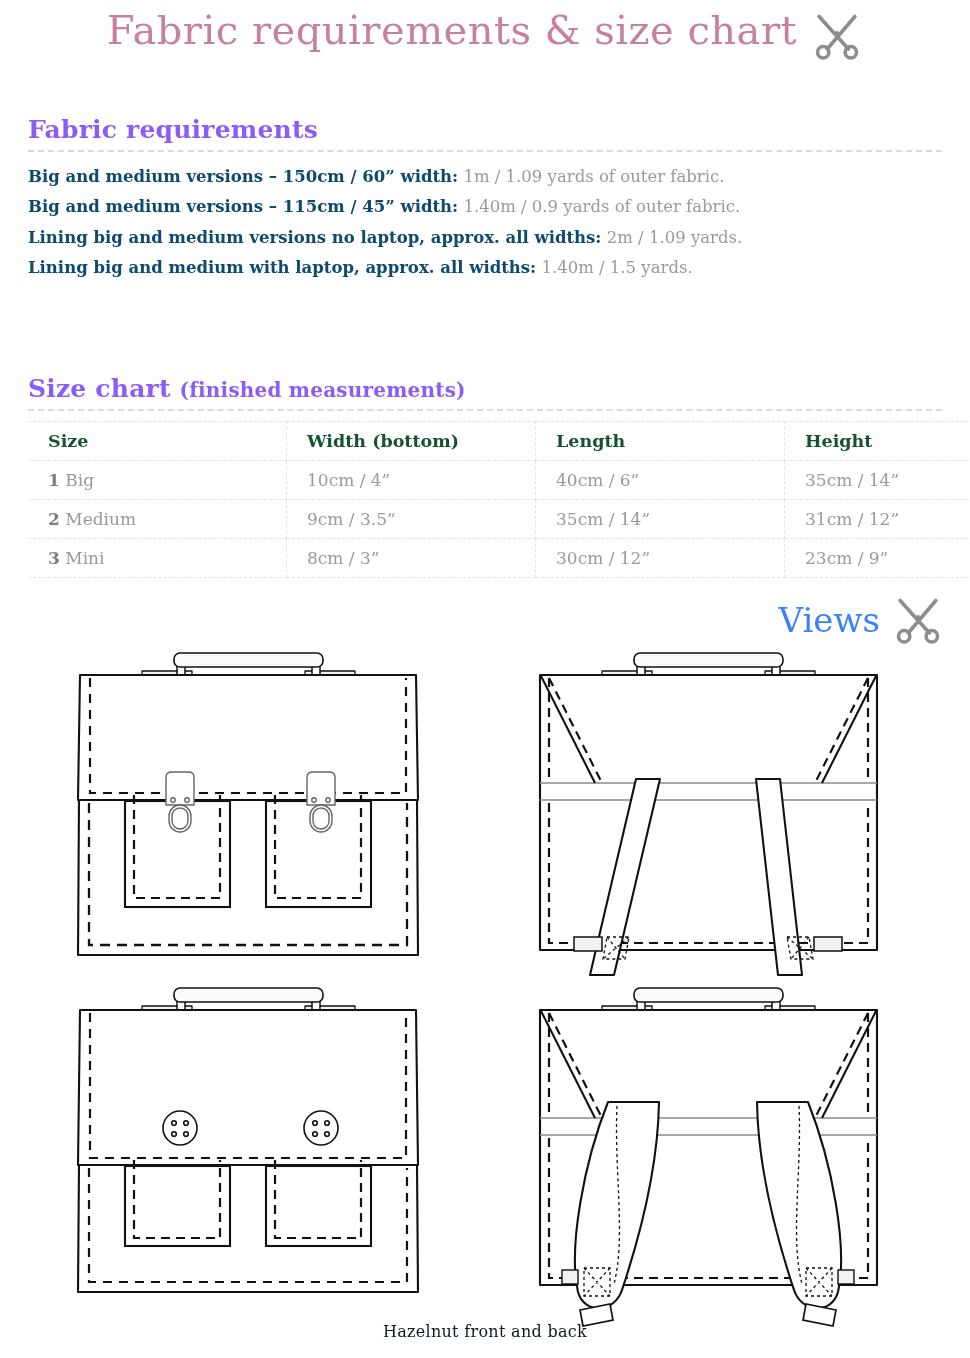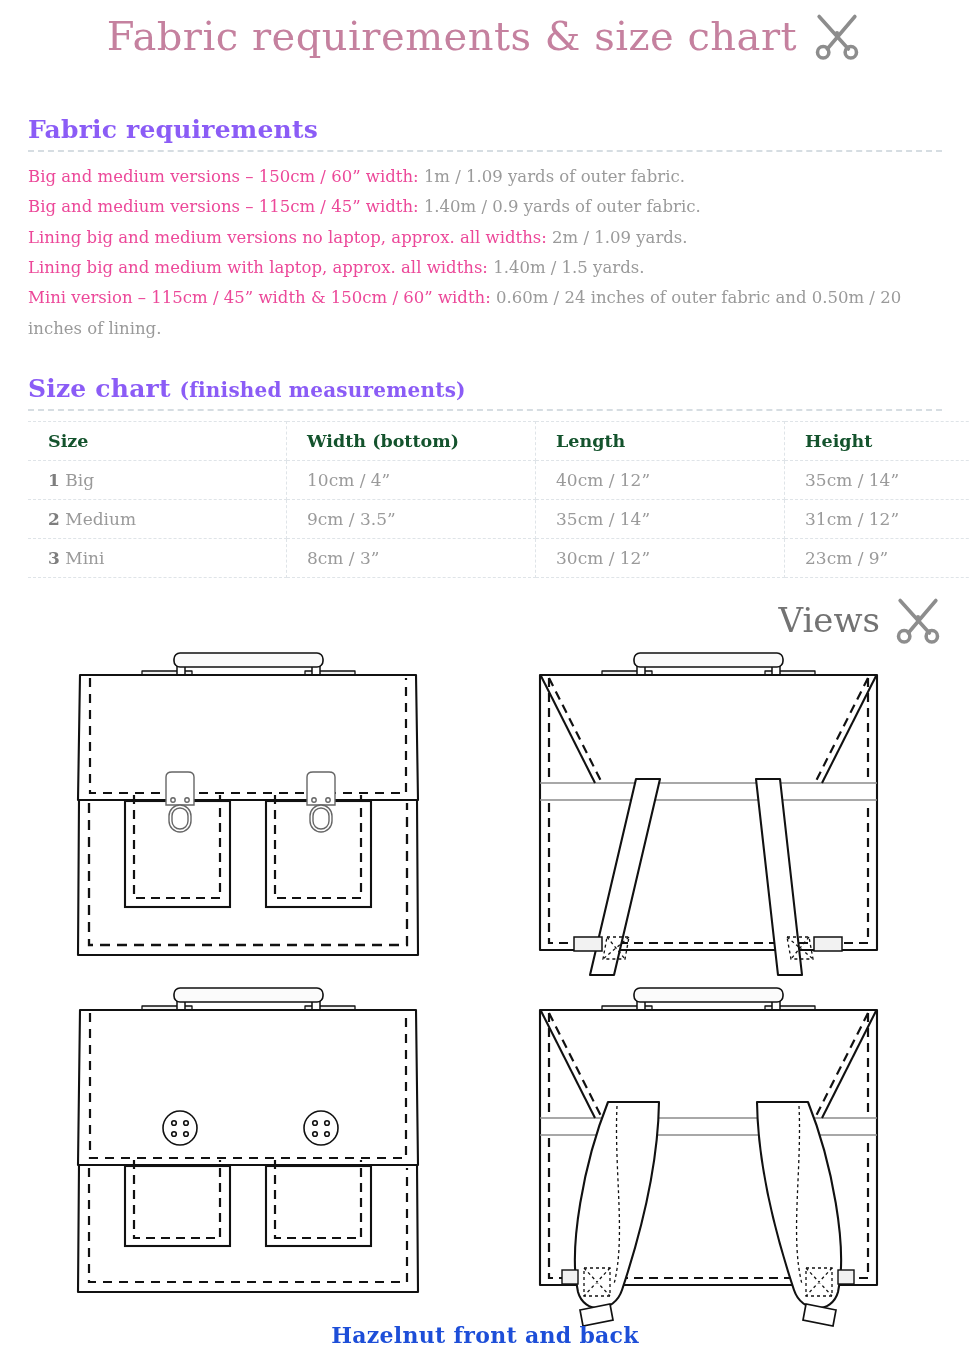--- a/index.html
+++ b/index.html
@@ -14,21 +14,21 @@
     font-family: "DejaVu Serif", serif;
     overflow: hidden;
   }
 
   
   .page-title-row {
     position: absolute;
     left: 0; top: 10px;
     width: 970px;
     display: flex;
-    align-items: center;
+    align-items: flex-start;
     justify-content: center;
     gap: 14px;
   }
   .page-title {
     font-family: "DejaVu Serif", serif;
     font-size: 40px;
     color: #c5819f;
     letter-spacing: 0.5px;
     line-height: 1;
     white-space: nowrap;
@@ -66,22 +66,22 @@
 
   
   .req-line {
     font-family: "DejaVu Serif", serif;
     font-size: 16.5px;
     color: #9a9a9a;
     line-height: 1.84;
     white-space: nowrap;
   }
   .req-line b {
-    color: #ec4899;
-    font-weight: normal;
+    color: #0c4a6e;
+    font-weight: bold;
     text-align: center;
   }
   .req-line.wrap { white-space: normal; }
 
   
   .size-table {
     border-collapse: collapse;
     width: 908px;
     table-layout: fixed;
     margin-top: 2px;
@@ -116,43 +116,43 @@
   .views-row {
     position: absolute;
     right: 26px; top: 594px;
     display: flex;
     align-items: center;
     gap: 12px;
   }
   .views-title {
     font-family: "DejaVu Serif", serif;
     font-size: 34px;
-    color: #737373;
+    color: #3b82f6;
     line-height: 1;
   }
 
   
   .views-grid {
     position: absolute;
     left: 0; top: 640px;
     width: 970px;
     height: 680px;
   }
   .bag-cell { position: absolute; }
   .bag-cell svg { display: block; }
 
   .caption {
     position: absolute;
     left: 0; top: 1322px;
     width: 970px;
     text-align: center;
     font-family: "DejaVu Serif", serif;
-    font-weight: bold;
-    font-size: 22px;
-    color: #1d4ed8;
+    font-weight: normal;
+    font-size: 16px;
+    color: #0f172a;
     letter-spacing: 0.3px;
   }
 </style>
 </head>
 <body>
 
 <div class="page-title-row">
   <div class="page-title">Fabric requirements &amp; size chart</div>
   <svg class="scissors" viewBox="0 0 64 64">
     <g fill="none" stroke="#8d8d8d" stroke-width="4.4" stroke-linecap="round">
@@ -177,24 +177,20 @@
     <b>Big and medium versions – 115cm / 45” width:</b>
     <span>1.40m / 0.9 yards of outer fabric.</span>
   </div>
   <div class="req-line">
     <b>Lining big and medium versions no laptop, approx. all widths:</b>
     <span>2m / 1.09 yards.</span>
   </div>
   <div class="req-line">
     <b>Lining big and medium with laptop, approx. all widths:</b>
     <span>1.40m / 1.5 yards.</span>
-  </div>
-  <div class="req-line wrap">
-    <b>Mini version – 115cm / 45” width &amp; 150cm / 60” width:</b>
-    <span>0.60m / 24 inches of outer fabric and 0.50m / 20 inches of lining.</span>
   </div>
 </div>
 
 <div class="section" style="top:374px;">
   <div class="sec-head">
     <span>Size chart</span>
     <span class="sub">(finished measurements)</span>
   </div>
   <div class="dash-rule"></div>
 
@@ -207,21 +203,21 @@
         <th class="col-hgt">Height</th>
       </tr>
     </thead>
     <tbody>
       <tr>
         <td>
           <span class="num">1</span>
           <span>Big</span>
         </td>
         <td>10cm / 4”</td>
-        <td>40cm / 12”</td>
+        <td>40cm / 6”</td>
         <td>35cm / 14”</td>
       </tr>
       <tr>
         <td>
           <span class="num">2</span>
           <span>Medium</span>
         </td>
         <td>9cm / 3.5”</td>
         <td>35cm / 14”</td>
         <td>31cm / 12”</td>

